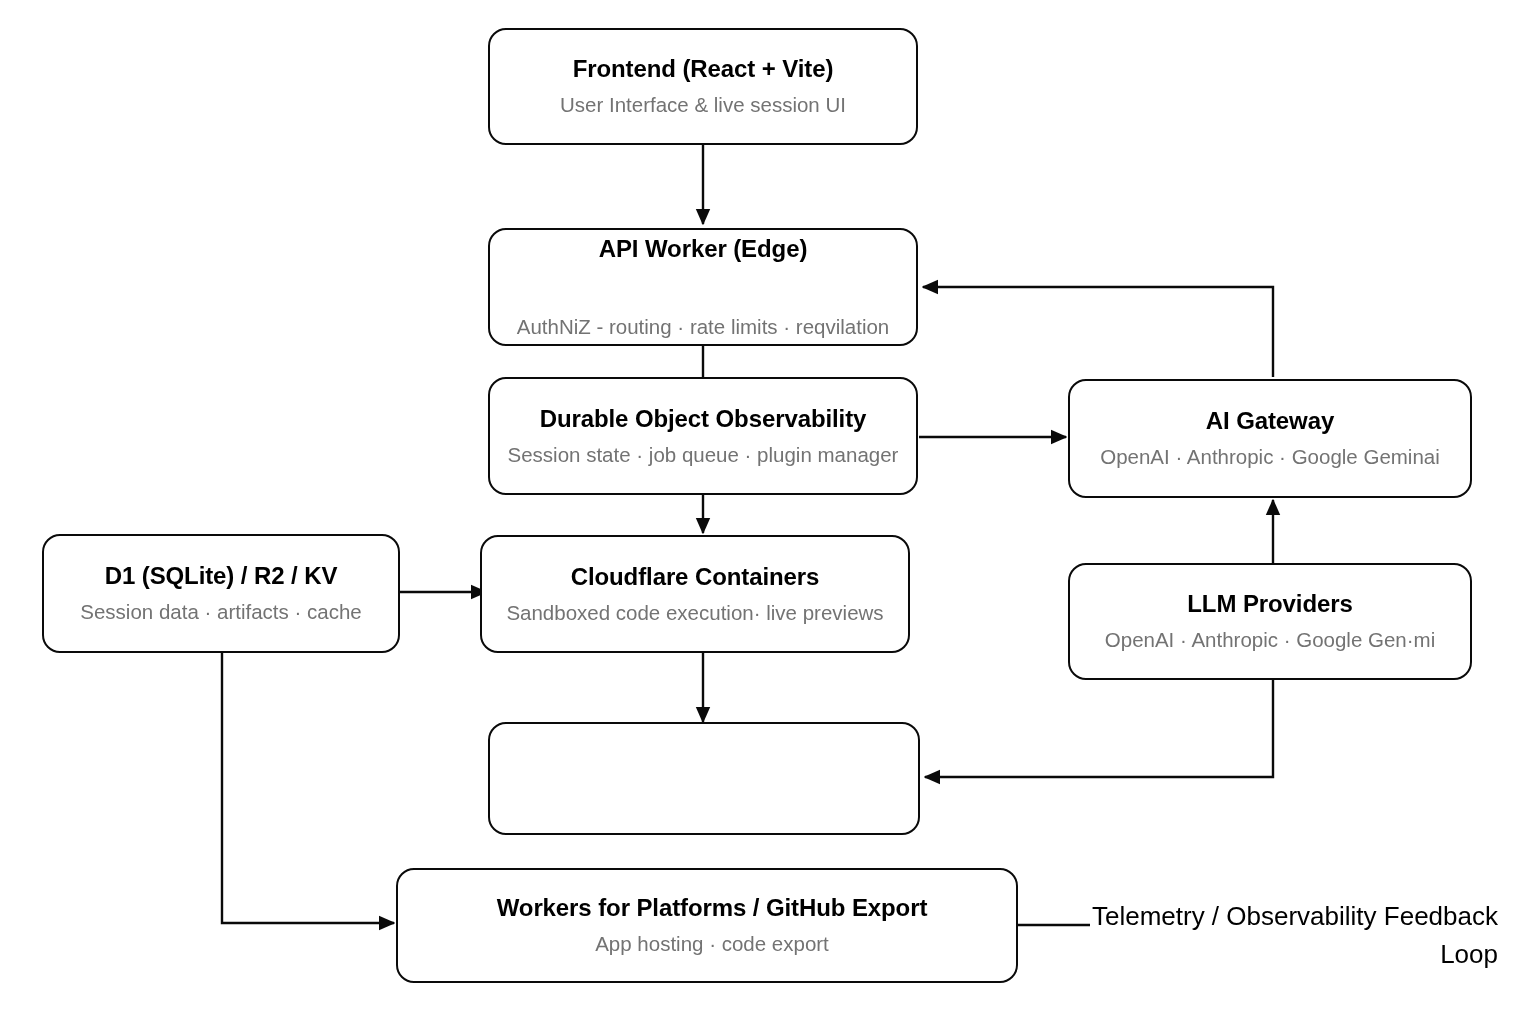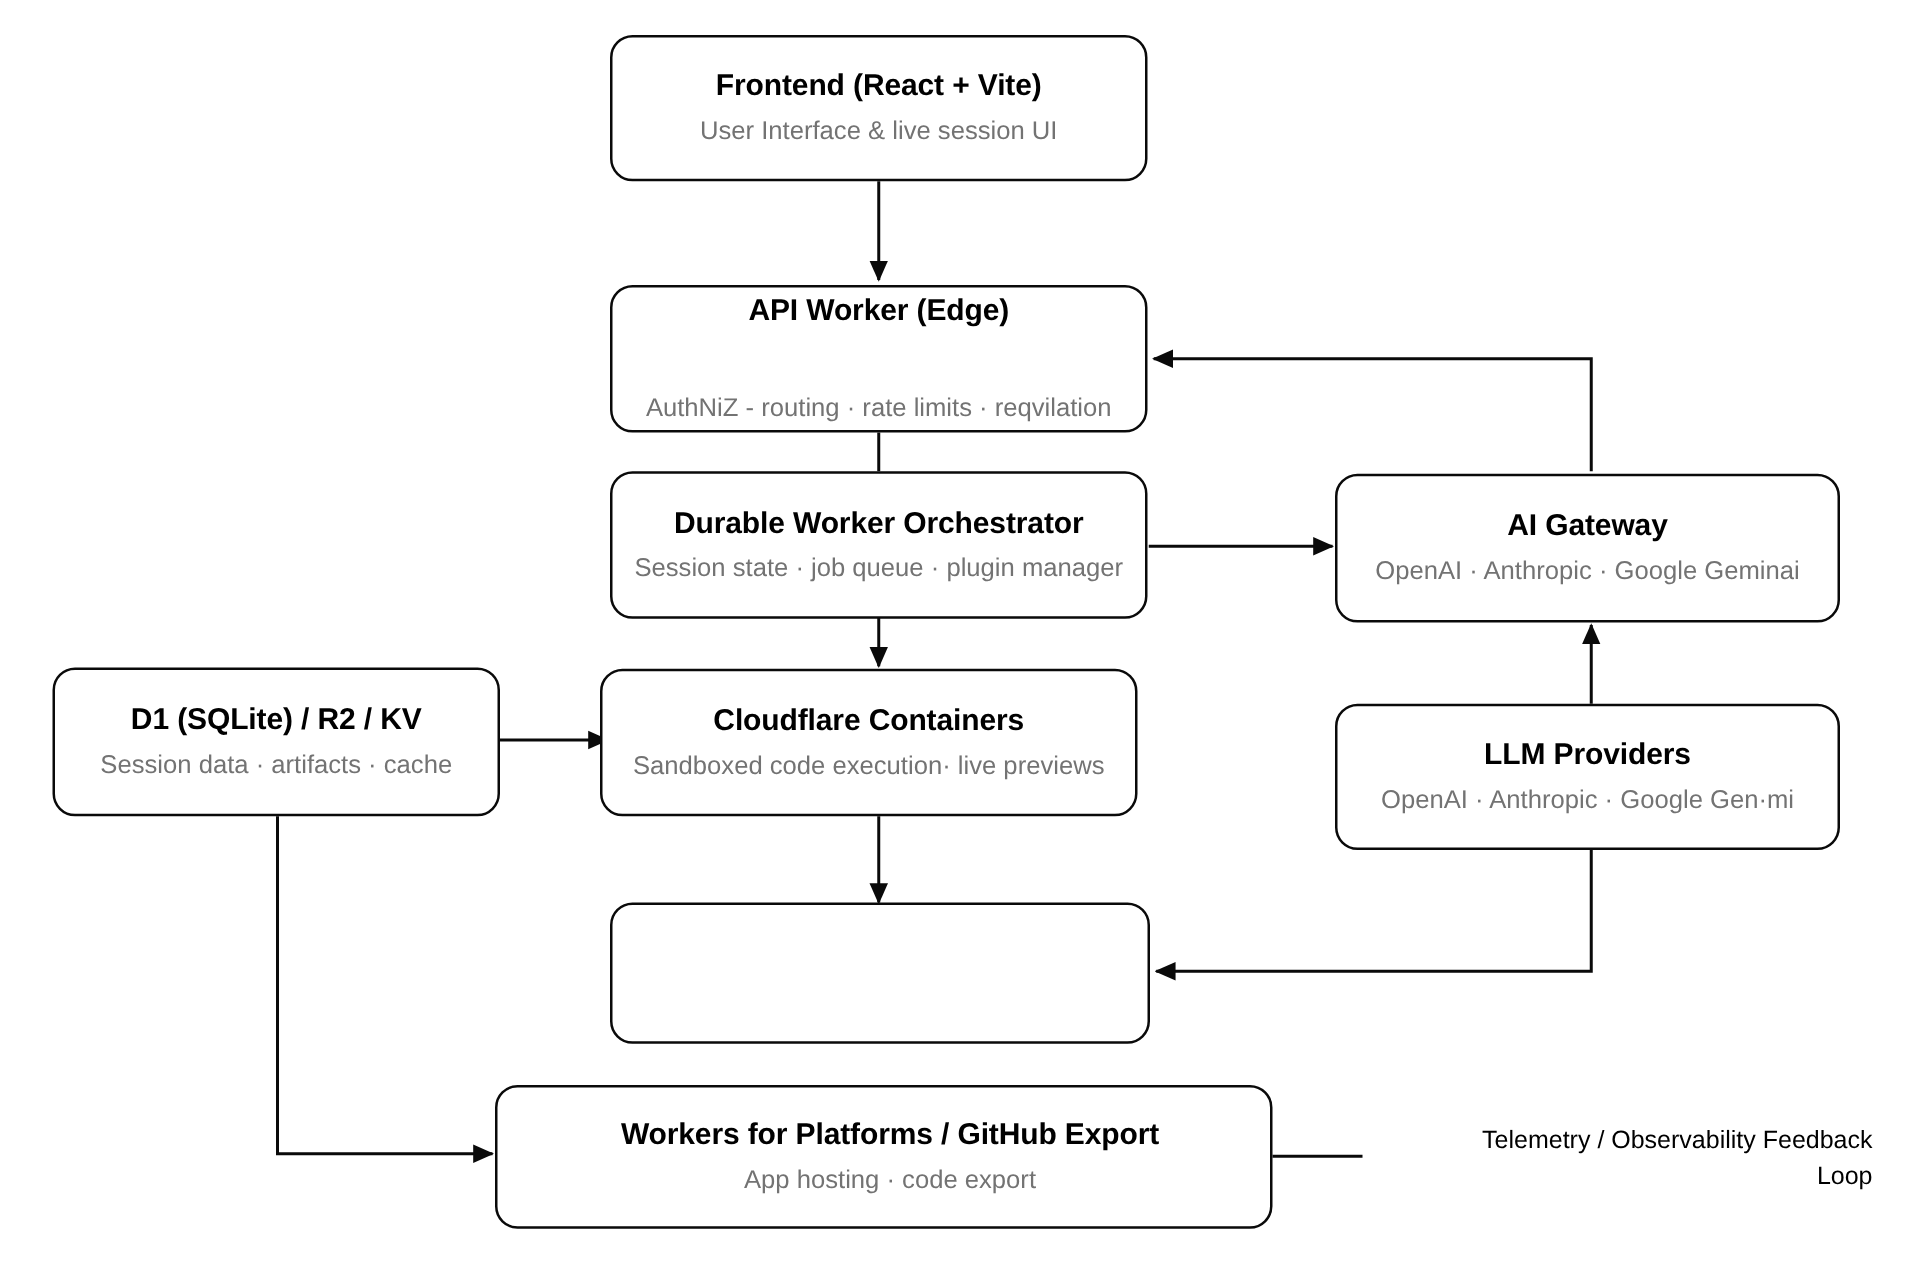--- a/index.html
+++ b/index.html
@@ -50,21 +50,21 @@
   .node .subtitle {
     margin-top: 9px;
     font-size: 20.5px;
     font-weight: 400;
     color: #737373;
     line-height: 1.2;
     white-space: nowrap;
   }
   .free-label {
     position: absolute;
-    font-size: 20px;
+    font-size: 26px;
     font-weight: 400;
     color: #000000;
     line-height: 1.45;
     text-align: right;
   }
 </style>
 </head>
 <body>
 
 <div id="canvas">
@@ -103,21 +103,21 @@
     <div class="title">Frontend (React + Vite)</div>
     <div class="subtitle">User Interface &amp; live session UI</div>
   </div>
 
   <div class="node" style="left:488px; top:228px; width:430px; height:118px;gap:42px;">
     <div class="title">API Worker (Edge)</div>
     <div class="subtitle">AuthNiZ - routing · rate limits · reqvilation</div>
   </div>
 
   <div class="node" style="left:488px; top:377px; width:430px; height:118px;">
-    <div class="title">Durable Worker Orchestrator</div>
+    <div class="title">Durable Object Observability</div>
     <div class="subtitle">Session state · job queue · plugin manager</div>
   </div>
 
   <div class="node" style="left:480px; top:535px; width:430px; height:118px;">
     <div class="title">Cloudflare Containers</div>
     <div class="subtitle">Sandboxed code execution· live previews</div>
   </div>
 
   <div class="node" style="left:488px; top:722px; width:432px; height:113px;">
   </div>

